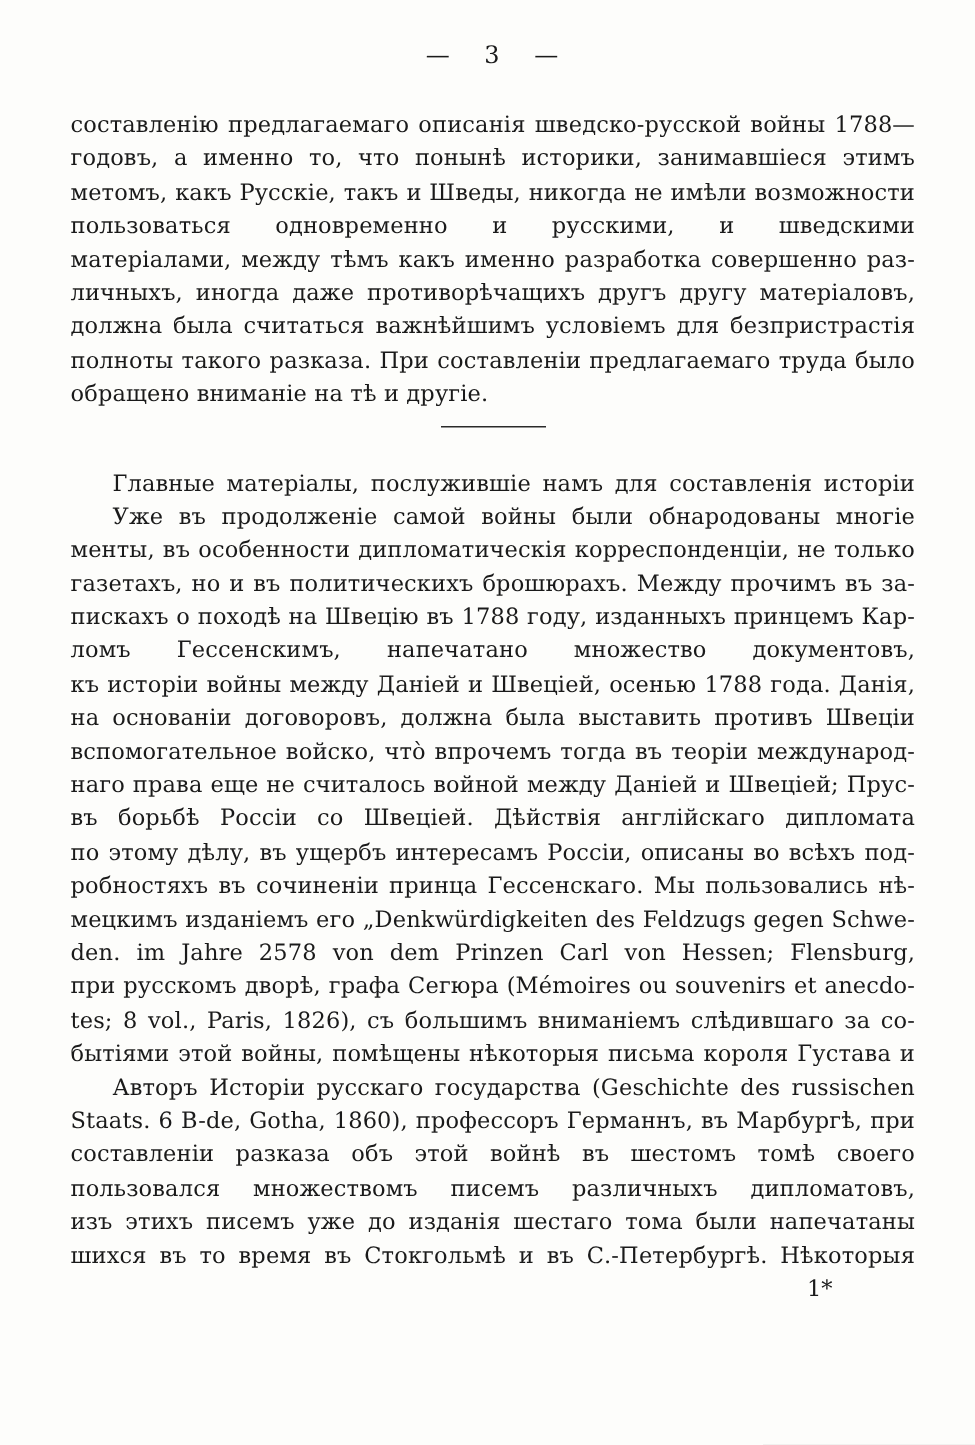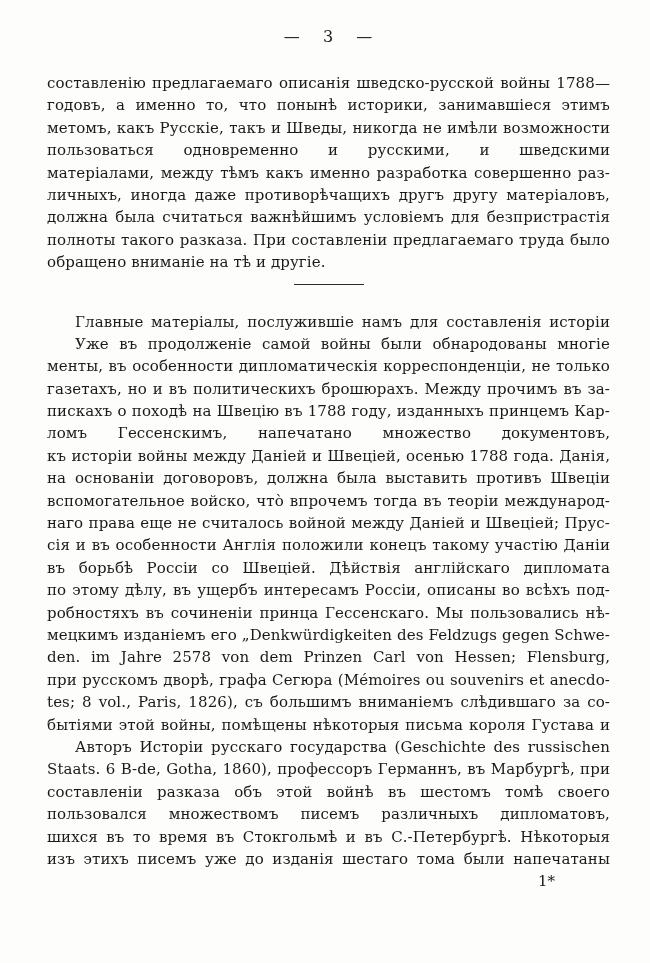--- a/index.html
+++ b/index.html
@@ -84,34 +84,33 @@
       <div class="paragraph">
         <div class="line indent">Уже въ продолженіе самой войны были обнародованы многіе доку-</div>
         <div class="line">менты, въ особенности дипломатическія корреспонденціи, не только въ</div>
         <div class="line">газетахъ, но и въ политическихъ брошюрахъ. Между прочимъ въ за-</div>
         <div class="line">пискахъ о походѣ на Швецію въ 1788 году, изданныхъ принцемъ Кар-</div>
         <div class="line">ломъ Гессенскимъ, напечатано множество документовъ, относящихся</div>
         <div class="line">къ исторіи войны между Даніей и Швеціей, осенью 1788 года. Данія,</div>
         <div class="line">на основаніи договоровъ, должна была выставить противъ Швеціи</div>
         <div class="line">вспомогательное войско, чтò впрочемъ тогда въ теоріи международ-</div>
         <div class="line">наго права еще не считалось войной между Даніей и Швеціей; Прус-</div>
-        <div class="line">сія и въ особенности Англія положили конецъ такому участію Даніи</div>
         <div class="line">въ борьбѣ Россіи со Швеціей. Дѣйствія англійскаго дипломата Элліота</div>
         <div class="line">по этому дѣлу, въ ущербъ интересамъ Россіи, описаны во всѣхъ под-</div>
         <div class="line">робностяхъ въ сочиненіи принца Гессенскаго. Мы пользовались нѣ-</div>
         <div class="line">мецкимъ изданіемъ его „Denkwürdigkeiten des Feldzugs gegen Schwe-</div>
         <div class="line">den. im Jahre 2578 von dem Prinzen Carl von Hessen; Flensburg,</div>
         <div class="line">при русскомъ дворѣ, графа Сегюра (Mémoires ou souvenirs et anecdo-</div>
         <div class="line">tes; 8 vol., Paris, 1826), съ большимъ вниманіемъ слѣдившаго за со-</div>
         <div class="line">бытіями этой войны, помѣщены нѣкоторыя письма короля Густава и</div>
       </div>
       <div class="paragraph">
         <div class="line indent">Авторъ Исторіи русскаго государства (Geschichte des russischen</div>
         <div class="line">Staats. 6 B-de, Gotha, 1860), профессоръ Германнъ, въ Марбургѣ, при</div>
         <div class="line">составленіи разказа объ этой войнѣ въ шестомъ томѣ своего сочиненія</div>
         <div class="line">пользовался множествомъ писемъ различныхъ дипломатовъ, находив-</div>
+        <div class="line">изъ этихъ писемъ уже до изданія шестаго тома были напечатаны</div>
         <div class="line">шихся въ то время въ Стокгольмѣ и въ С.-Петербургѣ. Нѣкоторыя</div>
-        <div class="line">изъ этихъ писемъ уже до изданія шестаго тома были напечатаны</div>
       </div>
     </div>
 
   <div class="footer-line">1*</div>
 </div>
 
 </body></html>

